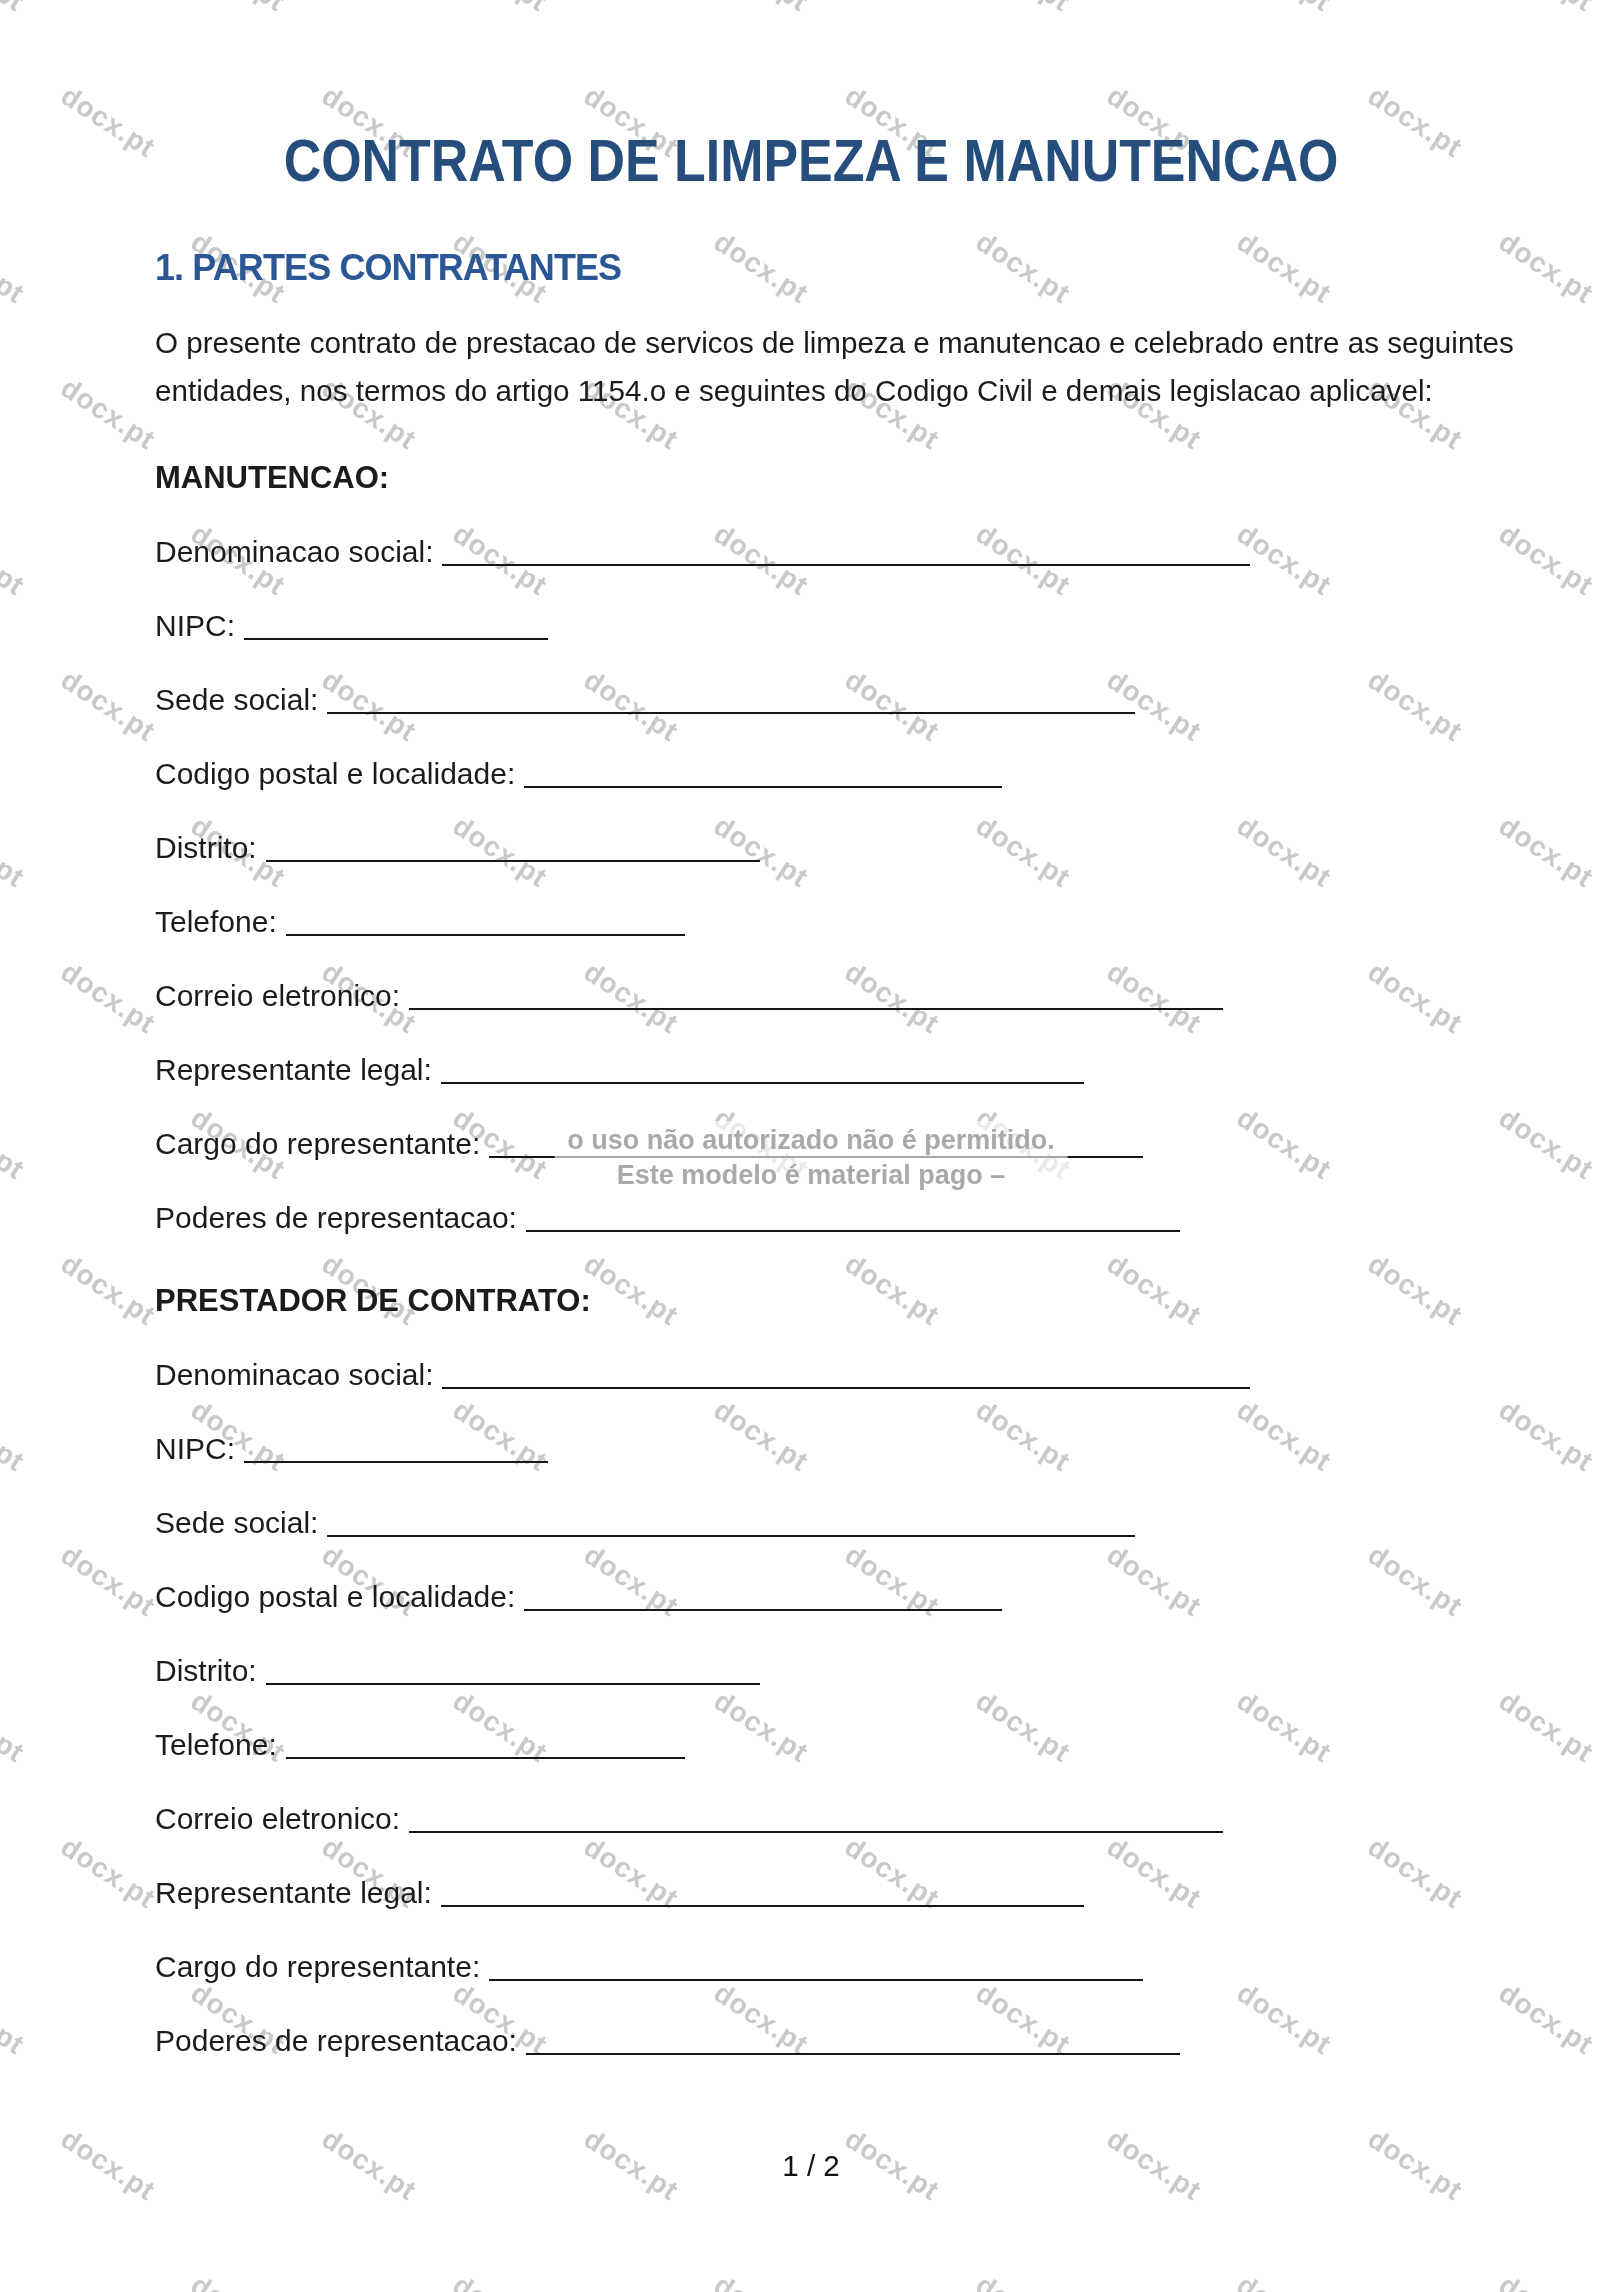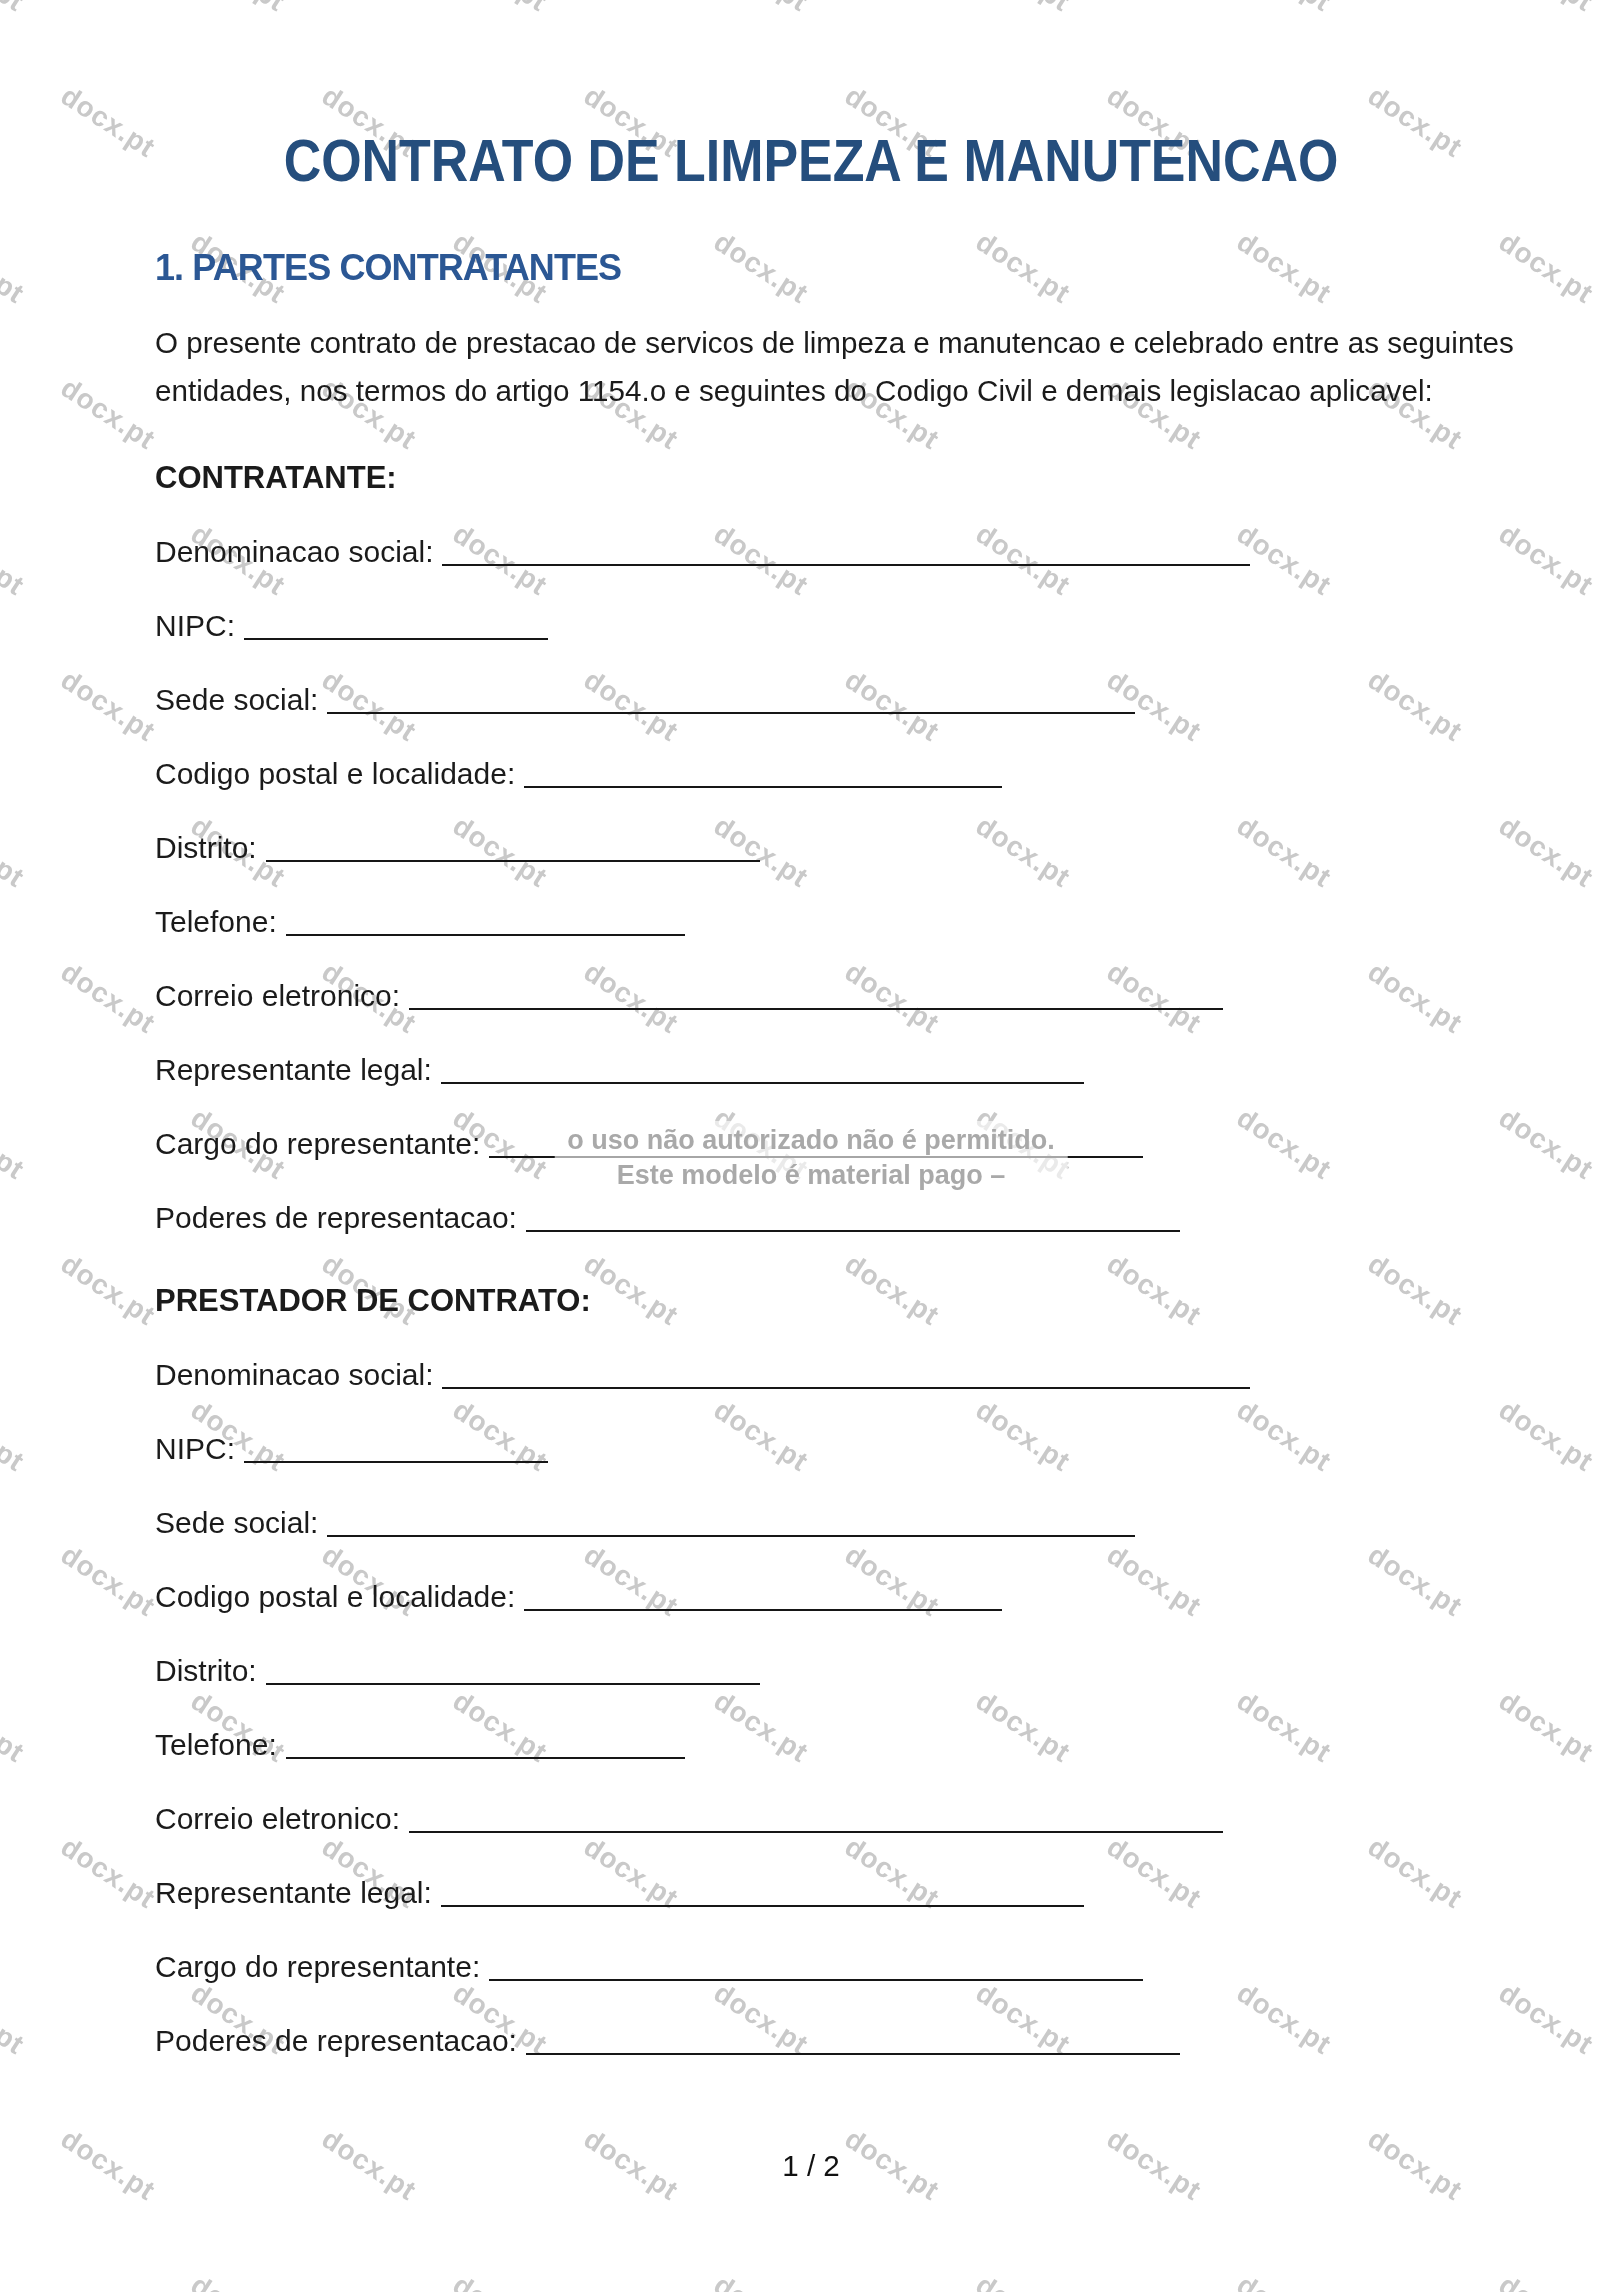--- a/index.html
+++ b/index.html
@@ -218,21 +218,21 @@
 
   <div id="content">
 
     <div class="doc-title" style="color: rgb(37, 78, 125);">CONTRATO DE LIMPEZA E MANUTENCAO</div>
 
     <div class="section-heading" style="color: rgb(43, 87, 148);">1. PARTES CONTRATANTES</div>
 
     <div class="intro">O presente contrato de prestacao de servicos de limpeza e manutencao e celebrado entre as seguintes entidades, nos termos do artigo 1154.o e seguintes do Codigo Civil e demais legislacao aplicavel:</div>
 
     <div id="sections-root">
-        <div class="section-label">CONTRATANTE:</div>
+        <div class="section-label">MANUTENCAO:</div>
         <div class="field-row" style="width: 1095px;">
           <span class="field-label">Denominacao social:</span>
           <span class="field-line"></span>
         </div>
         <div class="field-row" style="width: 393px;">
           <span class="field-label">NIPC:</span>
           <span class="field-line"></span>
         </div>
         <div class="field-row" style="width: 980px;">
           <span class="field-label">Sede social:</span>

